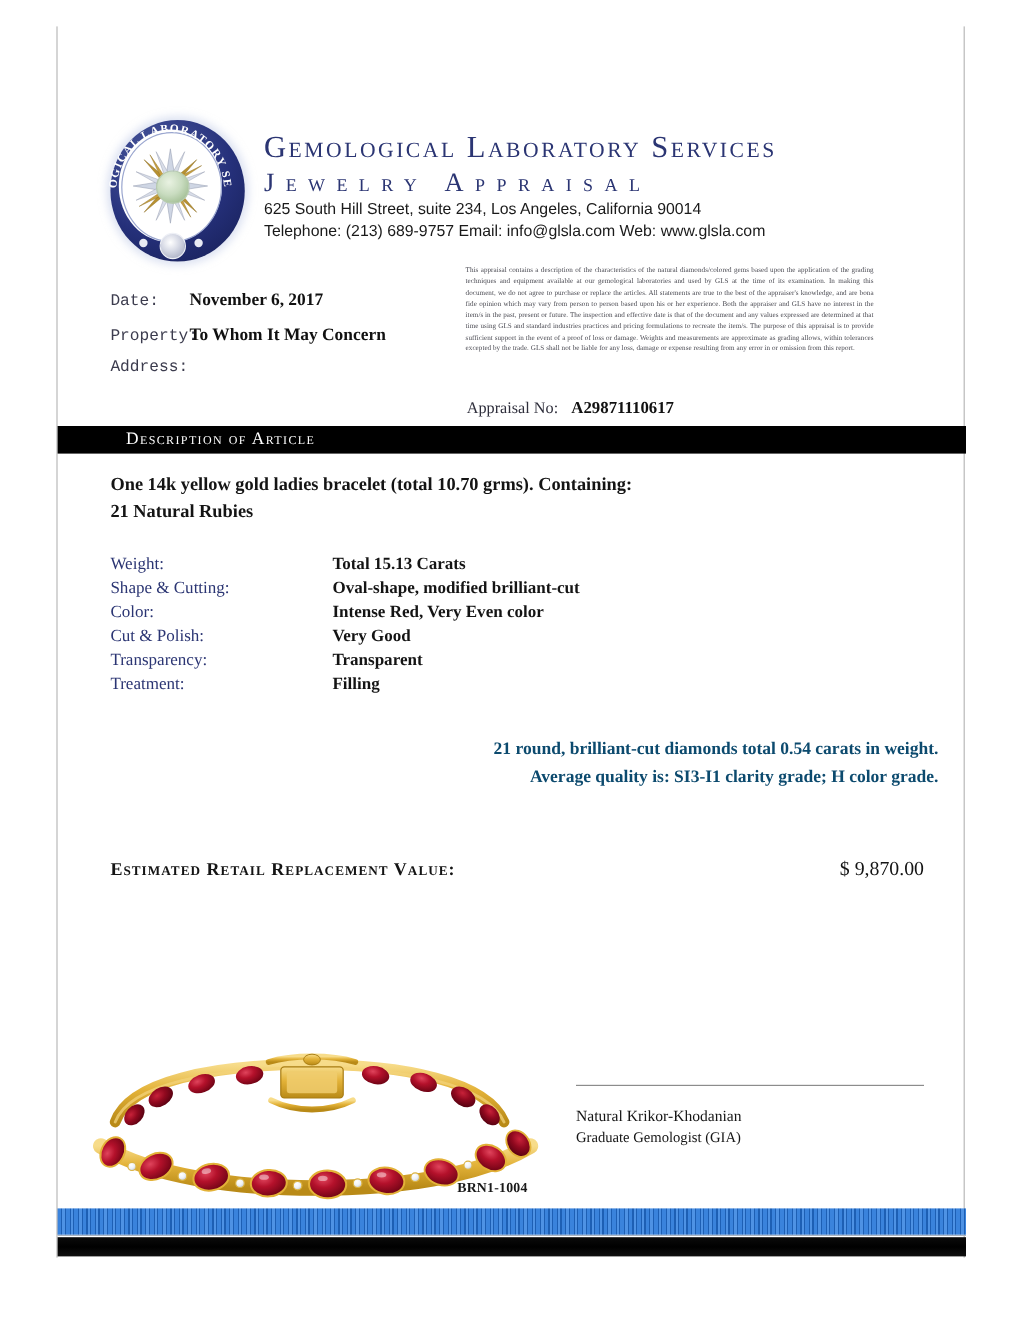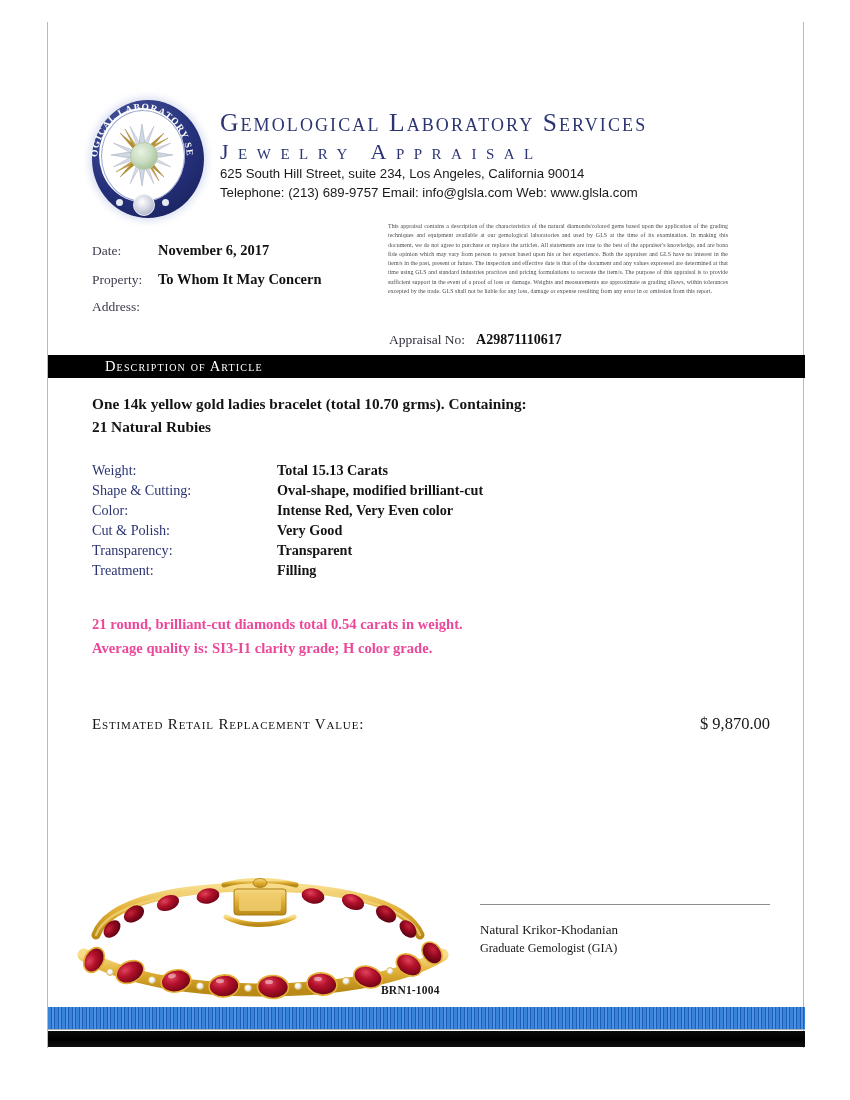--- a/index.html
+++ b/index.html
@@ -152,20 +152,21 @@
     display: flex;
     align-items: baseline;
     margin-bottom: 10.5px;
     height: 18px;
   }
   .meta-label {
     width: 66px;
     font-size: 13.5px;
     color: #3c3c4e;
     flex: 0 0 auto;
+    font-family: Liberation Mono, monospace;
   }
   .meta-value {
     font-size: 14.5px;
     font-weight: bold;
     color: #111;
   }
 
   #disclaimer {
     position: absolute;
     left: 340px;
@@ -247,40 +248,41 @@
     color: #141414;
     white-space: nowrap;
   }
 
   #diamond-block {
     margin-top: 29px;
   }
   .diamond-line {
     font-size: 14.6px;
     font-weight: bold;
-    color: #ec4899;
+    color: #0c4a6e;
     line-height: 1.66;
     white-space: nowrap;
+    text-align: right;
   }
 
   #value-row {
     position: absolute;
     left: 44px;
     top: 652px;
     width: 690px;
     display: flex;
     align-items: baseline;
     justify-content: space-between;
   }
   #value-row .value-label {
     font-size: 15px;
     font-variant: small-caps;
     letter-spacing: .85px;
     color: #141414;
-    font-weight: normal;
+    font-weight: bold;
   }
   #value-row .value-amount {
     font-size: 16.5px;
     color: #141414;
     font-weight: normal;
     padding-right: 12px;
     margin-top: 40px;
   }
 
   

